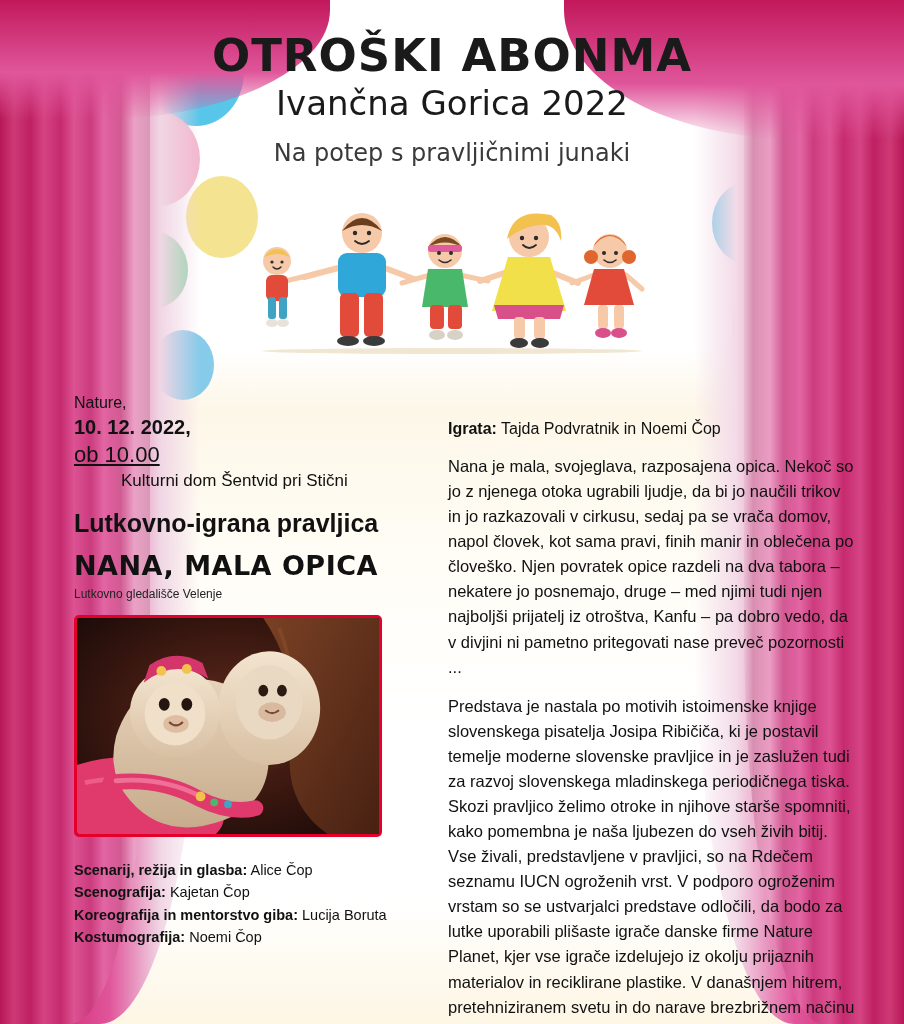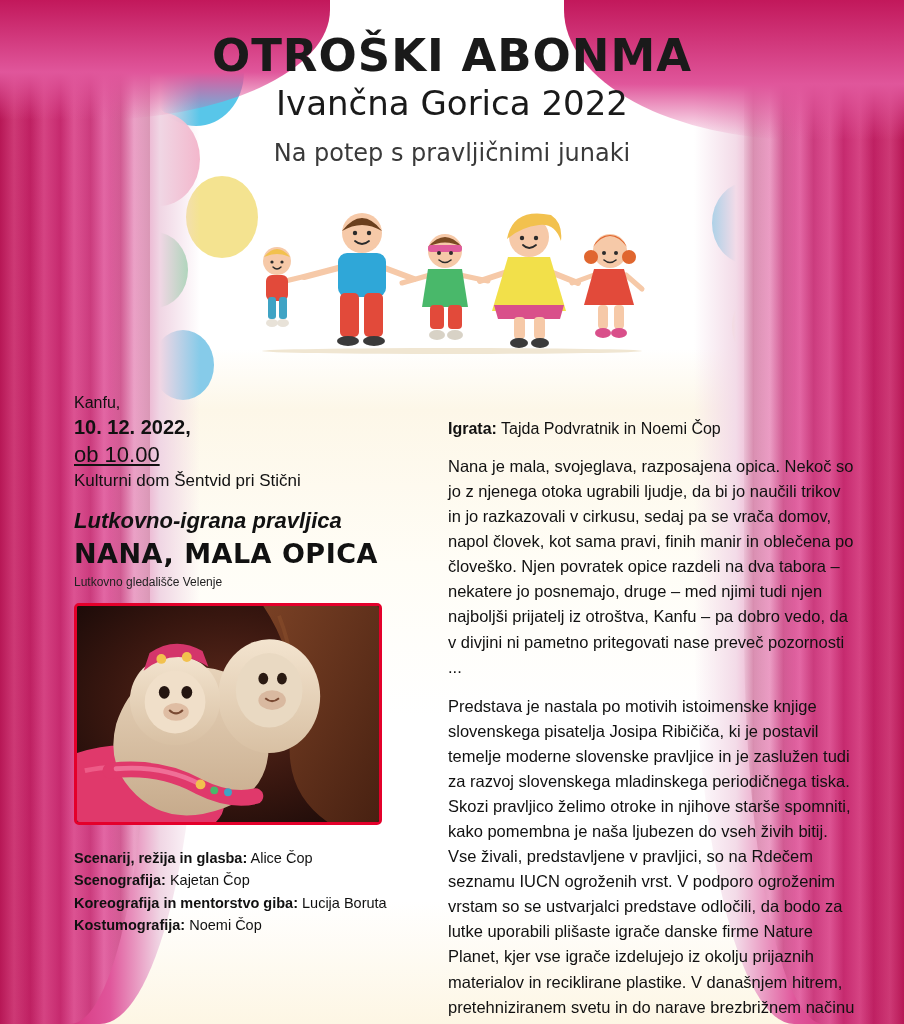--- a/index.html
+++ b/index.html
@@ -121,22 +121,22 @@
     display: flex;
     z-index: 5;
     padding: 0 48px 0 74px;
   }
   .col-left { width: 340px; flex: 0 0 340px; }
   .col-right { flex: 1; padding-left: 34px; padding-top: 28px; }
 
   .ev-day { font-size: 16px; color: #111; line-height: 1.35; }
   .ev-date { font-size: 20px; font-weight: bold; color: #111; line-height: 1.3; }
   .ev-time { font-size: 22px; color: #111; line-height: 1.35; text-decoration: underline; }
-  .ev-venue { font-size: 17px; color: #111; line-height: 1.4; margin-bottom: 14px; }
-  .ev-type { font-size: 22px; font-weight: bold; color: #111; line-height: 1.3; margin-bottom: 2px; font-style: italic; }
+  .ev-venue { font-size: 17px; color: #111; line-height: 1.4; margin-bottom: 14px; margin-left: 47px; }
+  .ev-type { font-size: 25px; font-weight: bold; color: #111; line-height: 1.3; margin-bottom: 10px; }
   .ev-name {
     font-family: "DejaVu Sans", sans-serif;
     font-size: 27px; font-weight: bold; color: #111;
     letter-spacing: 0.5px;
     line-height: 1.15;
     margin-bottom: 6px;
   }
   .ev-company { font-size: 12px; color: #222; margin-bottom: 14px; }
 
   .photo {
@@ -279,21 +279,21 @@
         <circle cx="362" cy="48" r="2" fill="#2b2b2b"></circle>
         <circle cx="374" cy="48" r="2" fill="#2b2b2b"></circle>
         <path d="M362 55 q6 5 12 0" stroke="#2b2b2b" stroke-width="1.6" fill="none" stroke-linecap="round"></path>
       </g>
     </svg>
   </div>
 
   <div class="content">
 
     <div class="col-left">
-      <div class="ev-day">Kanfu,</div>
+      <div class="ev-day">Nature,</div>
       <div class="ev-date">10. 12. 2022,</div>
       <div class="ev-time">ob 10.00</div>
       <div class="ev-venue">Kulturni dom Šentvid pri Stični</div>
       <div class="ev-type">Lutkovno-igrana pravljica</div>
       <div class="ev-name">NANA, MALA OPICA</div>
       <div class="ev-company">Lutkovno gledališče Velenje</div>
 
       <div class="photo">
         <svg class="photo-inner" viewBox="0 0 308 222" preserveAspectRatio="none">
           <defs>

